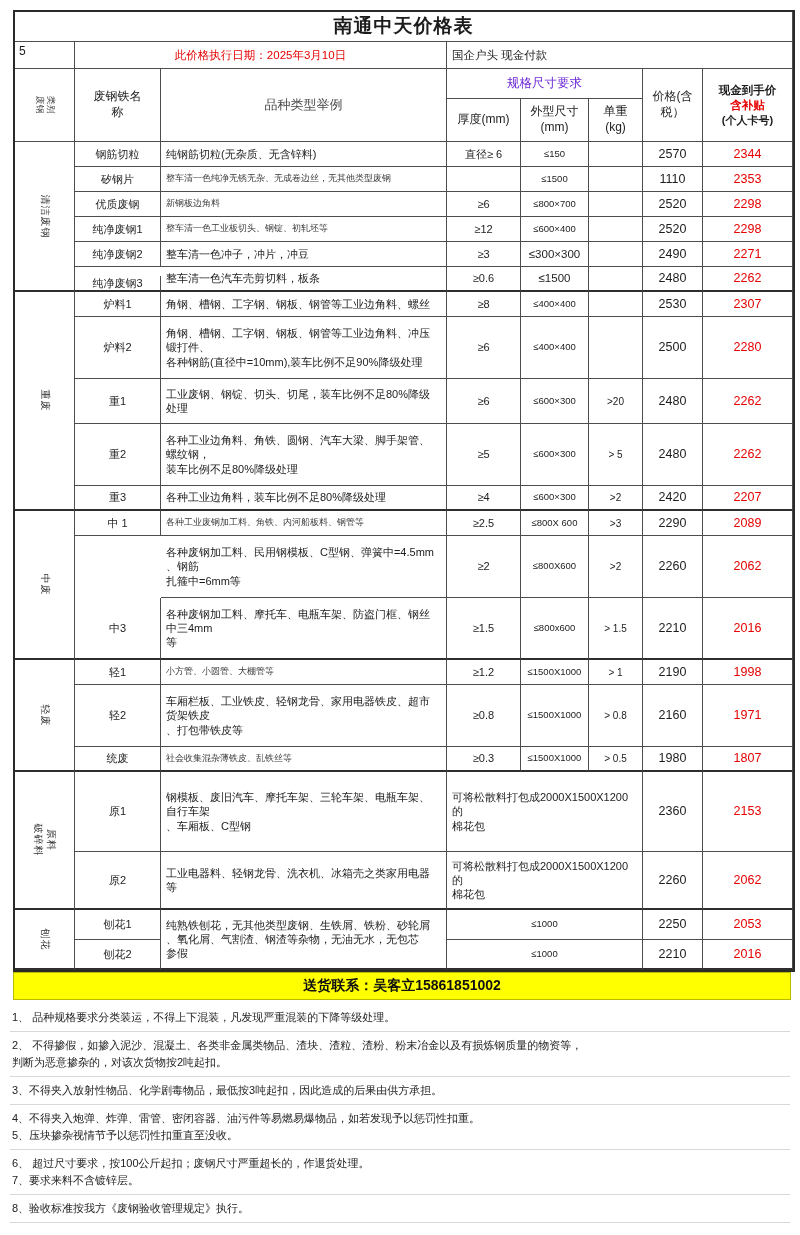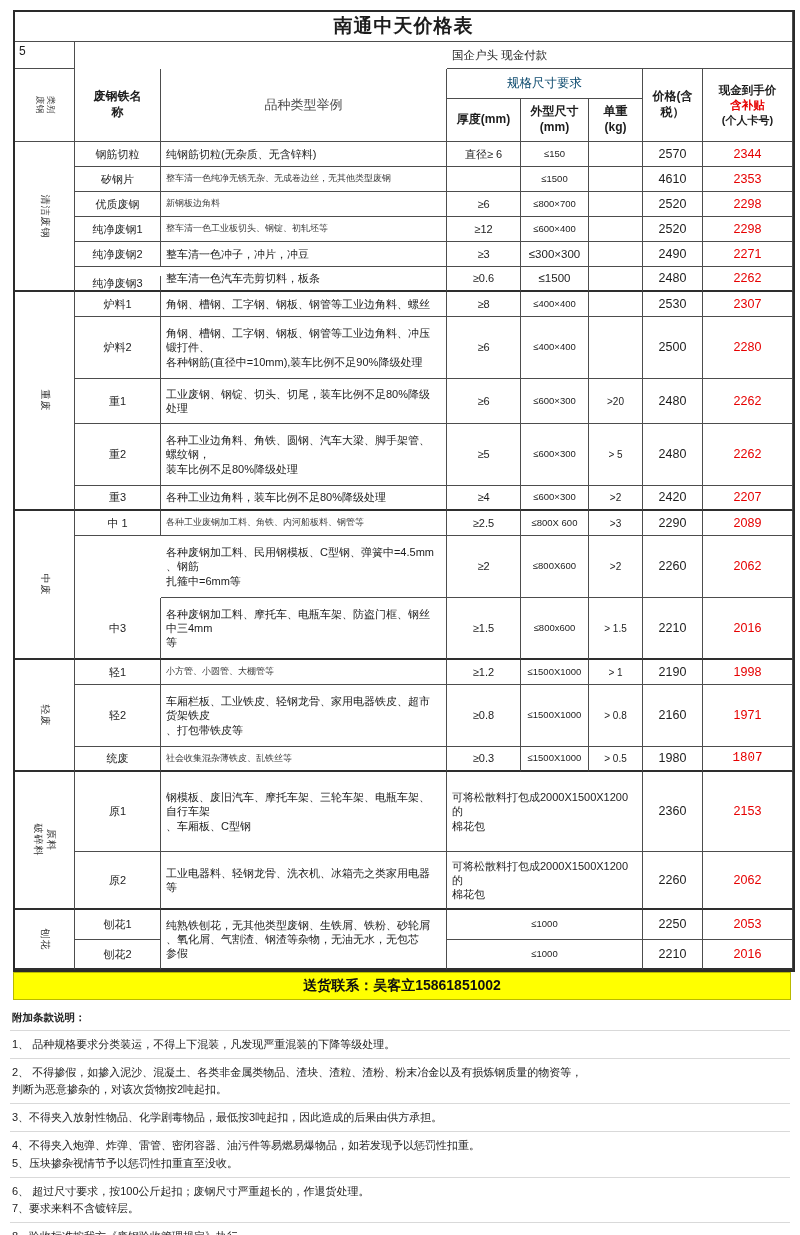--- a/index.html
+++ b/index.html
@@ -19,21 +19,21 @@
     background:#fff;
   }
   .c{
     border-right:1px solid #4d4d4d;border-bottom:1px solid #4d4d4d;
     display:flex;align-items:center;justify-content:center;
     text-align:center;white-space:pre-line;overflow:hidden;
     font-size:11px;line-height:1.3;padding:1px 2px;box-sizing:border-box;
   }
   .c.left{justify-content:flex-start;text-align:left;padding:1px 5px;}
   .c.topleft{justify-content:flex-start;align-items:flex-start;text-align:left;padding:2px 4px;}
-  .c.bold{font-weight:bold;}
+  .c.bold{font-weight:normal;}
   .c.small{font-size:9px;color:#3a3a3a;}
   .c.tiny{font-size:13px;color:#4a4a4a;}
   .c.red{color:#e60000;}
   .c.secb{border-bottom-width:2px;border-bottom-color:#2e2e2e;}
   .title-cell{font-size:19px;font-weight:bold;letter-spacing:1px;}
   .rot{transform:rotate(90deg);font-size:10px;letter-spacing:1px;color:#333;}
   .rot2{transform:rotate(90deg);font-size:9px;letter-spacing:0;color:#444;line-height:1.2;}
   .price-val{font-size:12.5px;}
   .cash-val{font-size:12.5px;color:#e60000;}
   .spec-val{font-size:9.5px;}
@@ -67,30 +67,31 @@
 </head>
 <body>
 
 <div class="sheet">
 
   <div class="price-table" id="priceTable" style="grid-template-rows: 30px 27px 30px 43px 25px 25px 25px 25px 25px 25px 25px 62px 45px 62px 25px 25px 62px 62px 25px 62px 25px 80px 58px 30px 30px;">
 
     <div class="c title-cell" style="grid-column:1 / span 8;grid-row:1;">南通中天价格表</div>
 
     <div class="c topleft" style="grid-column:1;grid-row:2;font-size:12px;">5</div>
+    <div class="c red" style="grid-column:2 / span 2;grid-row:2;font-size:11.5px;">此价格执行日期：2025年3月10日</div>
     <div class="c left" style="grid-column:4 / span 5;grid-row:2;font-size:11.5px;">国企户头 现金付款</div>
 
     <div class="c" style="grid-column:1;grid-row:3 / span 2;">
       <span class="rot2">类别
 废钢</span>
     </div>
     <div class="c bold" style="grid-column:2;grid-row:3 / span 2;font-size:12px;">废钢铁名
 称</div>
     <div class="c tiny" style="grid-column:3;grid-row:3 / span 2;">品种类型举例</div>
-    <div class="c" style="grid-column:4 / span 3;grid-row:3;font-size:12.5px;color:#0c4a6e;">规格尺寸要求</div>
+    <div class="c" style="grid-column:4 / span 3;grid-row:3;font-size:12.5px;color:#6d28d9;">规格尺寸要求</div>
     <div class="c bold" style="grid-column:4;grid-row:4;font-size:12px;">厚度(mm)</div>
     <div class="c bold" style="grid-column:5;grid-row:4;font-size:12px;">外型尺寸
 (mm)</div>
     <div class="c bold" style="grid-column:6;grid-row:4;font-size:12px;">单重
 (kg)</div>
     <div class="c bold" style="grid-column:7;grid-row:3 / span 2;font-size:12px;">价格(含
 税）</div>
     <div class="c cash-head" style="grid-column:8;grid-row:3 / span 2;flex-direction:column;">
       <span class="l1">现金到手价</span>
       <span class="l2">含补贴</span>
@@ -109,21 +110,21 @@
       <div class="c thick-val" style="grid-area: 5 / 4;">直径≥ 6</div>
       <div class="c spec-val" style="grid-area: 5 / 5;">≤150</div>
       <div class="c weight-val" style="grid-area: 5 / 6;"></div>
       <div class="c price-val" style="grid-area: 5 / 7;">2570</div>
       <div class="c cash-val" style="grid-area: 5 / 8;">2344</div>
       <div class="c name-val" style="grid-area: 6 / 2;">矽钢片</div>
       <div class="c left small" style="grid-area: 6 / 3;">整车清一色纯净无锈无杂、无成卷边丝，无其他类型废钢</div>
       <div class="c thick-val" style="grid-area: 6 / 4;"></div>
       <div class="c spec-val" style="grid-area: 6 / 5;">≤1500</div>
       <div class="c weight-val" style="grid-area: 6 / 6;"></div>
-      <div class="c price-val" style="grid-area: 6 / 7;">4610</div>
+      <div class="c price-val" style="grid-area: 6 / 7;">1110</div>
       <div class="c cash-val" style="grid-area: 6 / 8;">2353</div>
       <div class="c name-val" style="grid-area: 7 / 2;">优质废钢</div>
       <div class="c left small" style="grid-area: 7 / 3;">新钢板边角料</div>
       <div class="c thick-val" style="grid-area: 7 / 4;">≥6</div>
       <div class="c spec-val" style="grid-area: 7 / 5;">≤800×700</div>
       <div class="c weight-val" style="grid-area: 7 / 6;"></div>
       <div class="c price-val" style="grid-area: 7 / 7;">2520</div>
       <div class="c cash-val" style="grid-area: 7 / 8;">2298</div>
       <div class="c name-val" style="grid-area: 8 / 2;">纯净废钢1</div>
       <div class="c left small" style="grid-area: 8 / 3;">整车清一色工业板切头、钢锭、初轧坯等</div>
@@ -225,21 +226,21 @@
       <div class="c spec-val" style="grid-area: 20 / 5;">≤1500X1000</div>
       <div class="c weight-val" style="grid-area: 20 / 6;">&gt; 0.8</div>
       <div class="c price-val" style="grid-area: 20 / 7;">2160</div>
       <div class="c cash-val" style="grid-area: 20 / 8;">1971</div>
       <div class="c name-val secb" style="grid-area: 21 / 2;">统废</div>
       <div class="c left small secb" style="grid-area: 21 / 3;">社会收集混杂薄铁皮、乱铁丝等</div>
       <div class="c thick-val secb" style="grid-area: 21 / 4;">≥0.3</div>
       <div class="c spec-val secb" style="grid-area: 21 / 5;">≤1500X1000</div>
       <div class="c weight-val secb" style="grid-area: 21 / 6;">&gt; 0.5</div>
       <div class="c price-val secb" style="grid-area: 21 / 7;">1980</div>
-      <div class="c cash-val secb" style="grid-area: 21 / 8; font-family: Liberation Mono, monospace;">1807</div>
+      <div class="c cash-val secb" style="grid-area: 21 / 8;">1807</div>
       <div class="c name-val" style="grid-area: 22 / 2;">原1</div>
       <div class="c left" style="grid-area: 22 / 3;">钢模板、废旧汽车、摩托车架、三轮车架、电瓶车架、
 自行车架
 、车厢板、C型钢</div>
       <div class="c left" style="grid-area: 22 / 4 / auto / span 3;">可将松散料打包成2000X1500X1200的
 棉花包</div>
       <div class="c price-val" style="grid-area: 22 / 7;">2360</div>
       <div class="c cash-val" style="grid-area: 22 / 8;">2153</div>
       <div class="c name-val secb" style="grid-area: 23 / 2; text-align: right;">原2</div>
       <div class="c left secb" style="grid-area: 23 / 3;">工业电器料、轻钢龙骨、洗衣机、冰箱壳之类家用电器
@@ -257,21 +258,20 @@
       <div class="c cash-val" style="grid-area: 24 / 8;">2053</div>
       <div class="c name-val secb" style="grid-area: 25 / 2;">刨花2</div>
       <div class="c spec-val secb" style="grid-area: 25 / 4 / auto / span 3;">≤1000</div>
       <div class="c price-val secb" style="grid-area: 25 / 7;">2210</div>
       <div class="c cash-val secb" style="grid-area: 25 / 8;">2016</div>
     </div>
 
   <div class="contact-bar">送货联系：吴客立15861851002</div>
 
   <div class="notes">
-    <div class="note-group note-heading">附加条款说明：</div>
 
   <div class="note-group">1、 品种规格要求分类装运，不得上下混装，凡发现严重混装的下降等级处理。</div>
       <div class="note-group">2、 不得掺假，如掺入泥沙、混凝土、各类非金属类物品、渣块、渣粒、渣粉、粉末冶金以及有损炼钢质量的物资等，
 判断为恶意掺杂的，对该次货物按2吨起扣。</div>
       <div class="note-group">3、不得夹入放射性物品、化学剧毒物品，最低按3吨起扣，因此造成的后果由供方承担。</div>
       <div class="note-group">4、不得夹入炮弹、炸弹、雷管、密闭容器、油污件等易燃易爆物品，如若发现予以惩罚性扣重。
 5、压块掺杂视情节予以惩罚性扣重直至没收。</div>
       <div class="note-group">6、 超过尺寸要求，按100公斤起扣；废钢尺寸严重超长的，作退货处理。
 7、要求来料不含镀锌层。</div>
       <div class="note-group">8、验收标准按我方《废钢验收管理规定》执行。</div>

